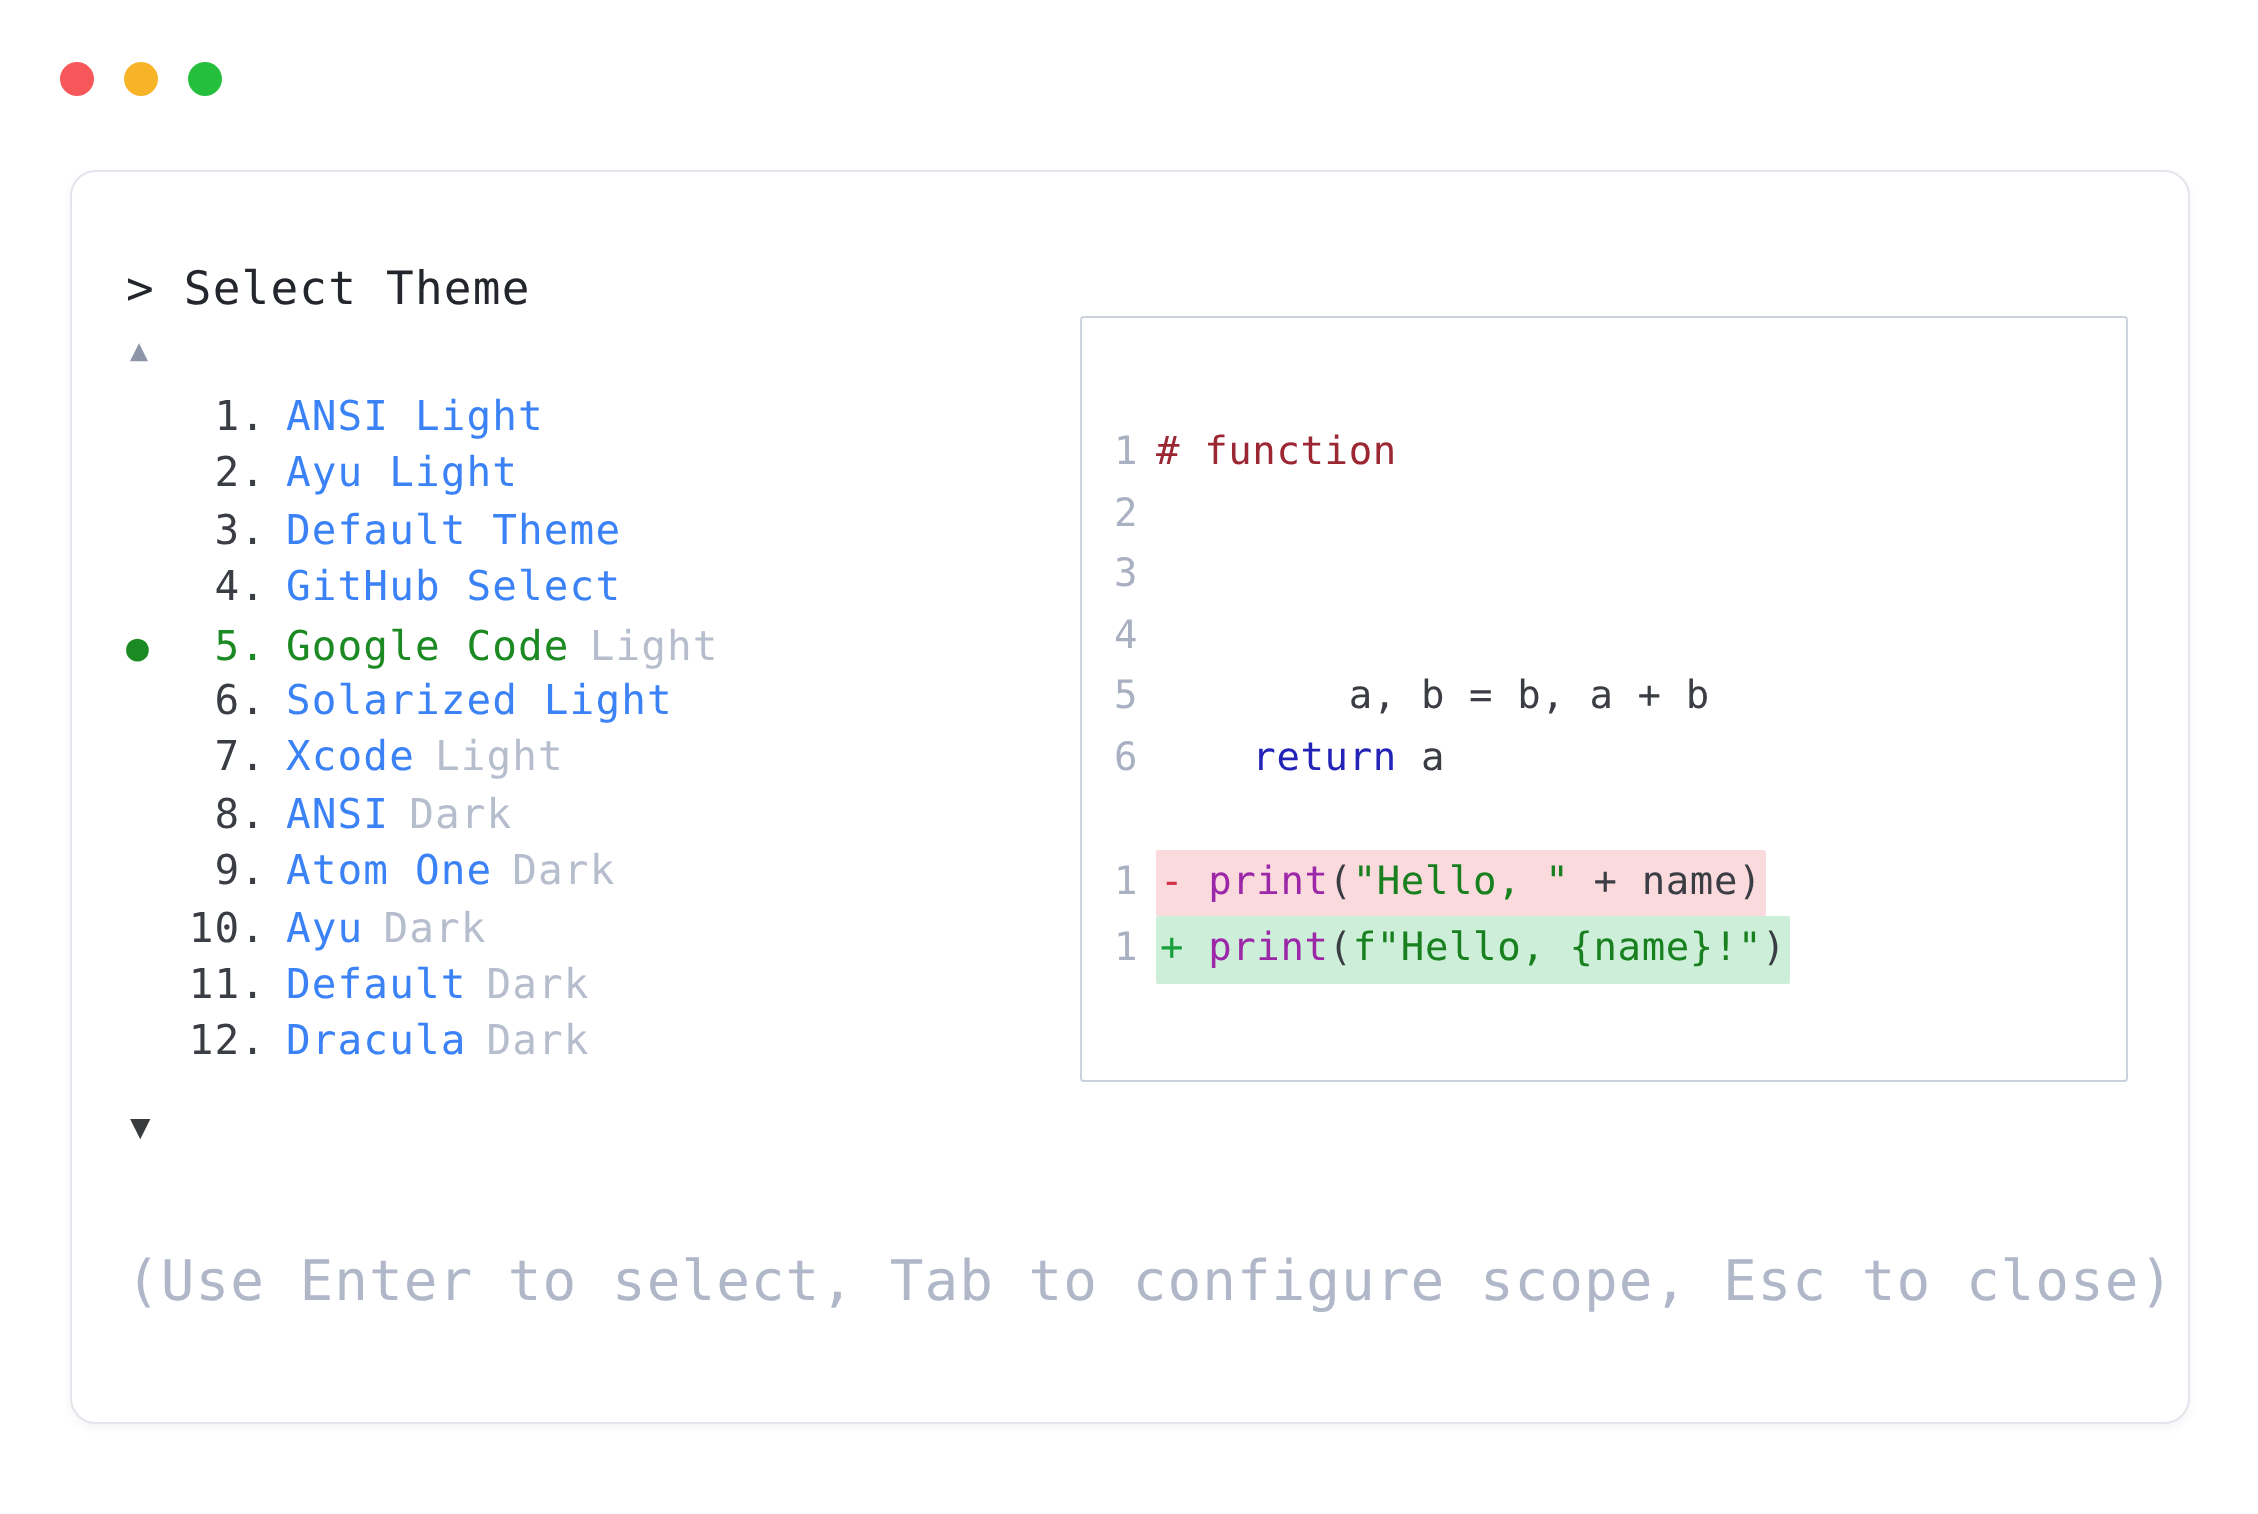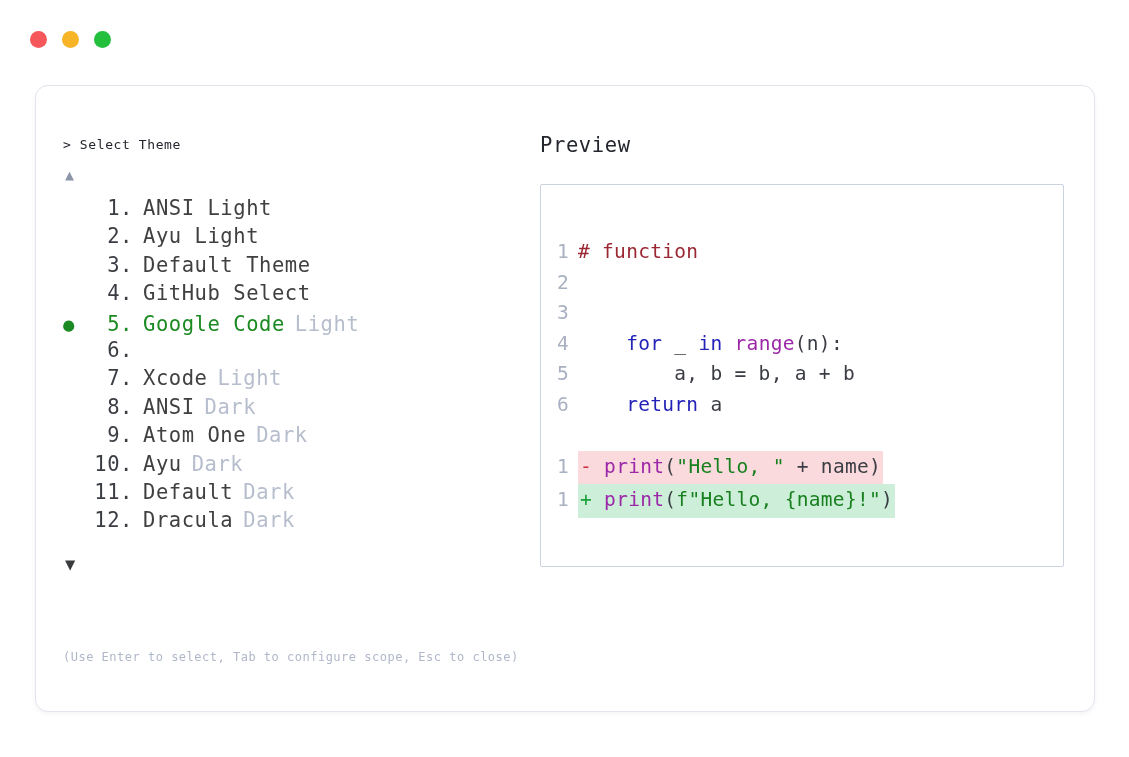--- a/index.html
+++ b/index.html
@@ -54,21 +54,21 @@
   }
 
   
   .chooser {
     position: absolute;
     left: 27px;
     top: 46px;
     width: 470px;
   }
   .prompt-line {
-    font-size: 13px;
+    font-size: 23px;
     letter-spacing: 0.6px;
     color: #24262d;
     line-height: 26px;
     white-space: pre;
   }
   .scroll-arrow {
     font-size: 15px;
     line-height: 22px;
     margin-left: 2px;
     white-space: pre;
@@ -96,35 +96,34 @@
     font-size: 19px;
     color: #1c8a22;
     line-height: 28.4px;
   }
   .num-cell {
     width: 44px;
     flex: 0 0 44px;
     text-align: right;
     color: #3b3d44;
   }
-  .name-cell  { padding-left: 10px; color: #404040; }
+  .name-cell  { padding-left: 10px; color: #3b82f6; }
   .variant-cell { padding-left: 10px; color: #b6bdcd; }
 
   .theme-row.selected .num-cell,
   .theme-row.selected .name-cell { color: #1c8a22; }
 
   .hint {
     position: absolute;
     left: 27px;
     top: 538px;
-    font-size: 12px;
+    font-size: 28px;
     letter-spacing: 0.5px;
     color: #b0b7c8;
     white-space: pre;
-    margin-top: 26px;
   }
 
   
   .preview-wrap {
     position: absolute;
     left: 504px;
     top: 46px;
     width: 530px;
   }
   .preview-label {
@@ -195,40 +194,39 @@
 
     <div class="chooser">
       <div class="prompt-line">&gt; Select Theme</div>
       <div class="scroll-arrow up">▲</div>
       <ul class="theme-list" id="theme-list">
           <li class="theme-row"><span class="bullet-cell"></span><span class="num-cell">1.</span><span class="name-cell">ANSI Light</span></li>
           <li class="theme-row"><span class="bullet-cell"></span><span class="num-cell">2.</span><span class="name-cell">Ayu Light</span></li>
           <li class="theme-row"><span class="bullet-cell"></span><span class="num-cell">3.</span><span class="name-cell">Default Theme</span></li>
           <li class="theme-row"><span class="bullet-cell"></span><span class="num-cell">4.</span><span class="name-cell">GitHub Select</span></li>
           <li class="theme-row selected"><span class="bullet-cell">●</span><span class="num-cell">5.</span><span class="name-cell">Google Code</span><span class="variant-cell">Light</span></li>
-          <li class="theme-row"><span class="bullet-cell"></span><span class="num-cell">6.</span></li>
+          <li class="theme-row"><span class="bullet-cell"></span><span class="num-cell">6.</span><span class="name-cell">Solarized Light</span></li>
           <li class="theme-row"><span class="bullet-cell"></span><span class="num-cell">7.</span><span class="name-cell">Xcode</span><span class="variant-cell">Light</span></li>
           <li class="theme-row"><span class="bullet-cell"></span><span class="num-cell">8.</span><span class="name-cell">ANSI</span><span class="variant-cell">Dark</span></li>
           <li class="theme-row"><span class="bullet-cell"></span><span class="num-cell">9.</span><span class="name-cell">Atom One</span><span class="variant-cell">Dark</span></li>
           <li class="theme-row"><span class="bullet-cell"></span><span class="num-cell">10.</span><span class="name-cell">Ayu</span><span class="variant-cell">Dark</span></li>
           <li class="theme-row"><span class="bullet-cell"></span><span class="num-cell">11.</span><span class="name-cell">Default</span><span class="variant-cell">Dark</span></li>
           <li class="theme-row"><span class="bullet-cell"></span><span class="num-cell">12.</span><span class="name-cell">Dracula</span><span class="variant-cell">Dark</span></li>
         </ul>
       <div class="scroll-arrow down">▼</div>
     </div>
 
     <div class="hint">(Use Enter to select, Tab to configure scope, Esc to close)</div>
 
     <div class="preview-wrap">
-      <div class="preview-label">Preview</div>
       <div class="code-panel" id="code-panel">
           <div class="code-line"><span class="ln">1</span><span class="code-body"><span class="tk-comment"># function</span></span></div>
           <div class="code-line"><span class="ln">2</span></div>
           <div class="code-line"><span class="ln">3</span></div>
-          <div class="code-line"><span class="ln">4</span><span class="code-body"><span class="tk-plain">    </span><span class="tk-kw">for</span><span class="tk-plain"> _ </span><span class="tk-kw">in</span><span class="tk-plain"> </span><span class="tk-fn">range</span><span class="tk-punct">(n):</span></span></div>
+          <div class="code-line"><span class="ln">4</span></div>
           <div class="code-line"><span class="ln">5</span><span class="code-body"><span class="tk-plain">        a, b = b, a + b</span></span></div>
           <div class="code-line"><span class="ln">6</span><span class="code-body"><span class="tk-plain">    </span><span class="tk-kw">return</span><span class="tk-plain"> a</span></span></div>
           <div class="code-line blank"></div>
           <div class="code-line diff-line del"><span class="ln">1</span><span class="code-body"><span class="diff-mark-del">- </span><span class="tk-fn">print</span><span class="tk-punct">(</span><span class="tk-str">"Hello, "</span><span class="tk-plain"> + name)</span></span></div>
           <div class="code-line diff-line add"><span class="ln">1</span><span class="code-body"><span class="diff-mark-add">+ </span><span class="tk-fn">print</span><span class="tk-punct">(</span><span class="tk-str">f"Hello, {name}!"</span><span class="tk-punct">)</span></span></div>
         </div>
     </div>
 
   </div>
 </div>

